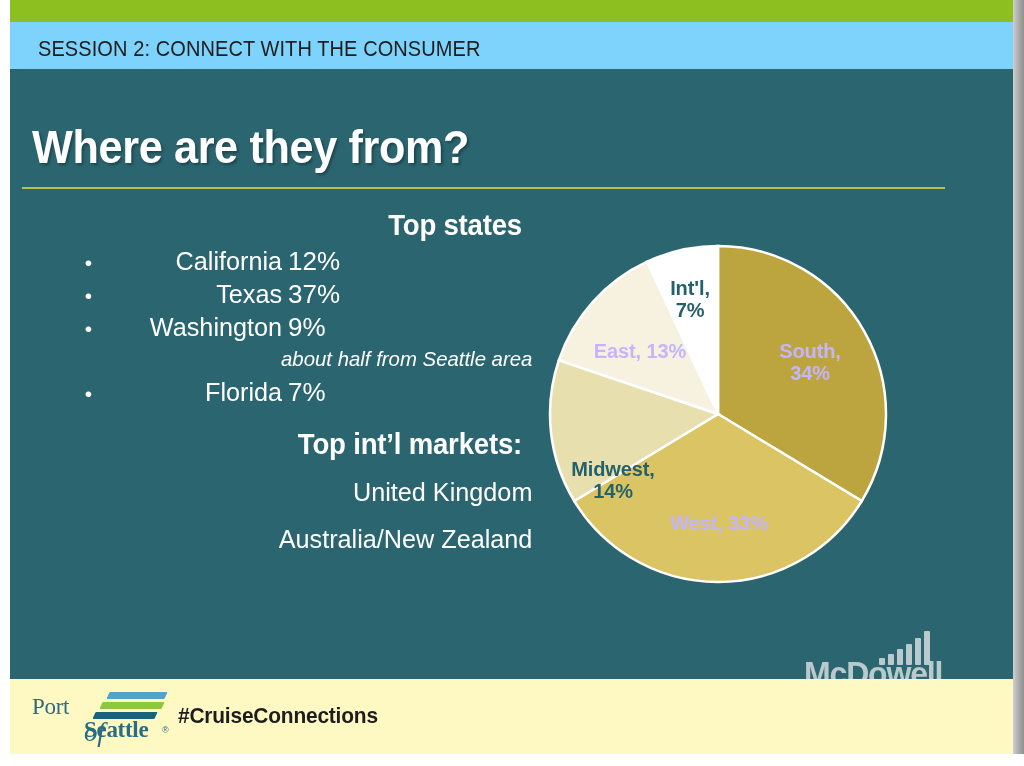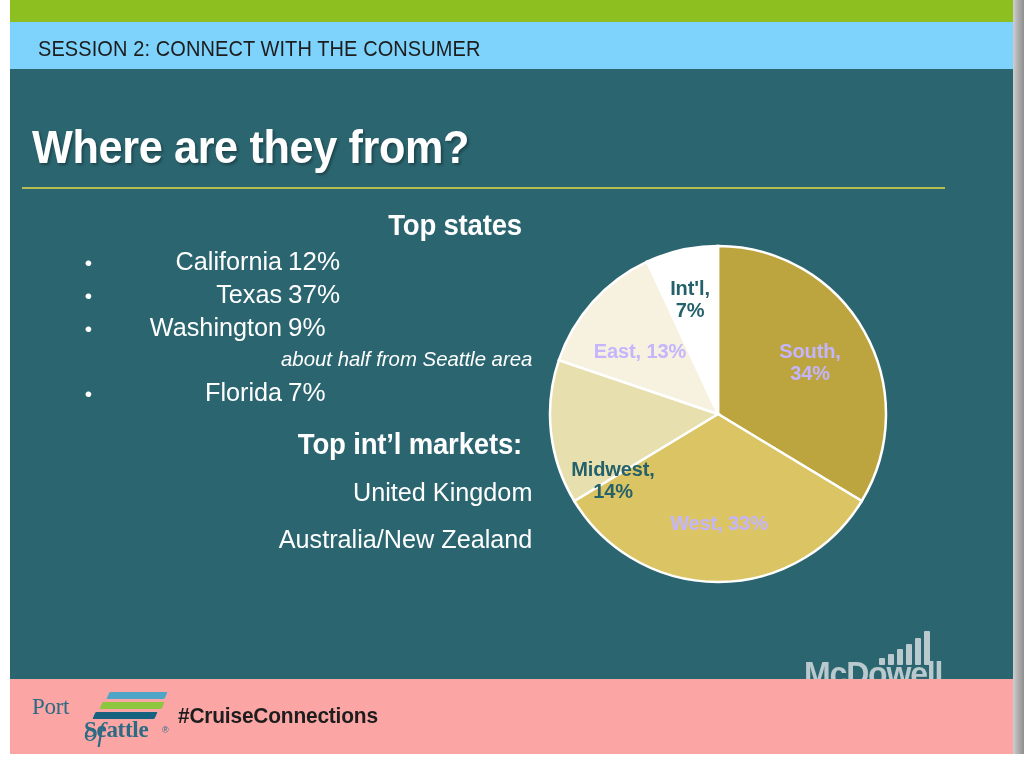--- a/index.html
+++ b/index.html
@@ -245,21 +245,21 @@
     font-size: 21px;
     font-weight: 700;
     letter-spacing: 3.4px;
     color: #b9c9cd;
     white-space: nowrap;
   }
 
   
   .footer-band {
     position: absolute; left: 10px; top: 679px; width: 1003px; height: 75px;
-    background: #fca5a5;
+    background: #fef9c3;
   }
   .pos-logo {
     position: absolute;
     left: 22px;
     top: 13px;
     width: 140px;
     height: 50px;
   }
   .pos-port {
     position: absolute;

